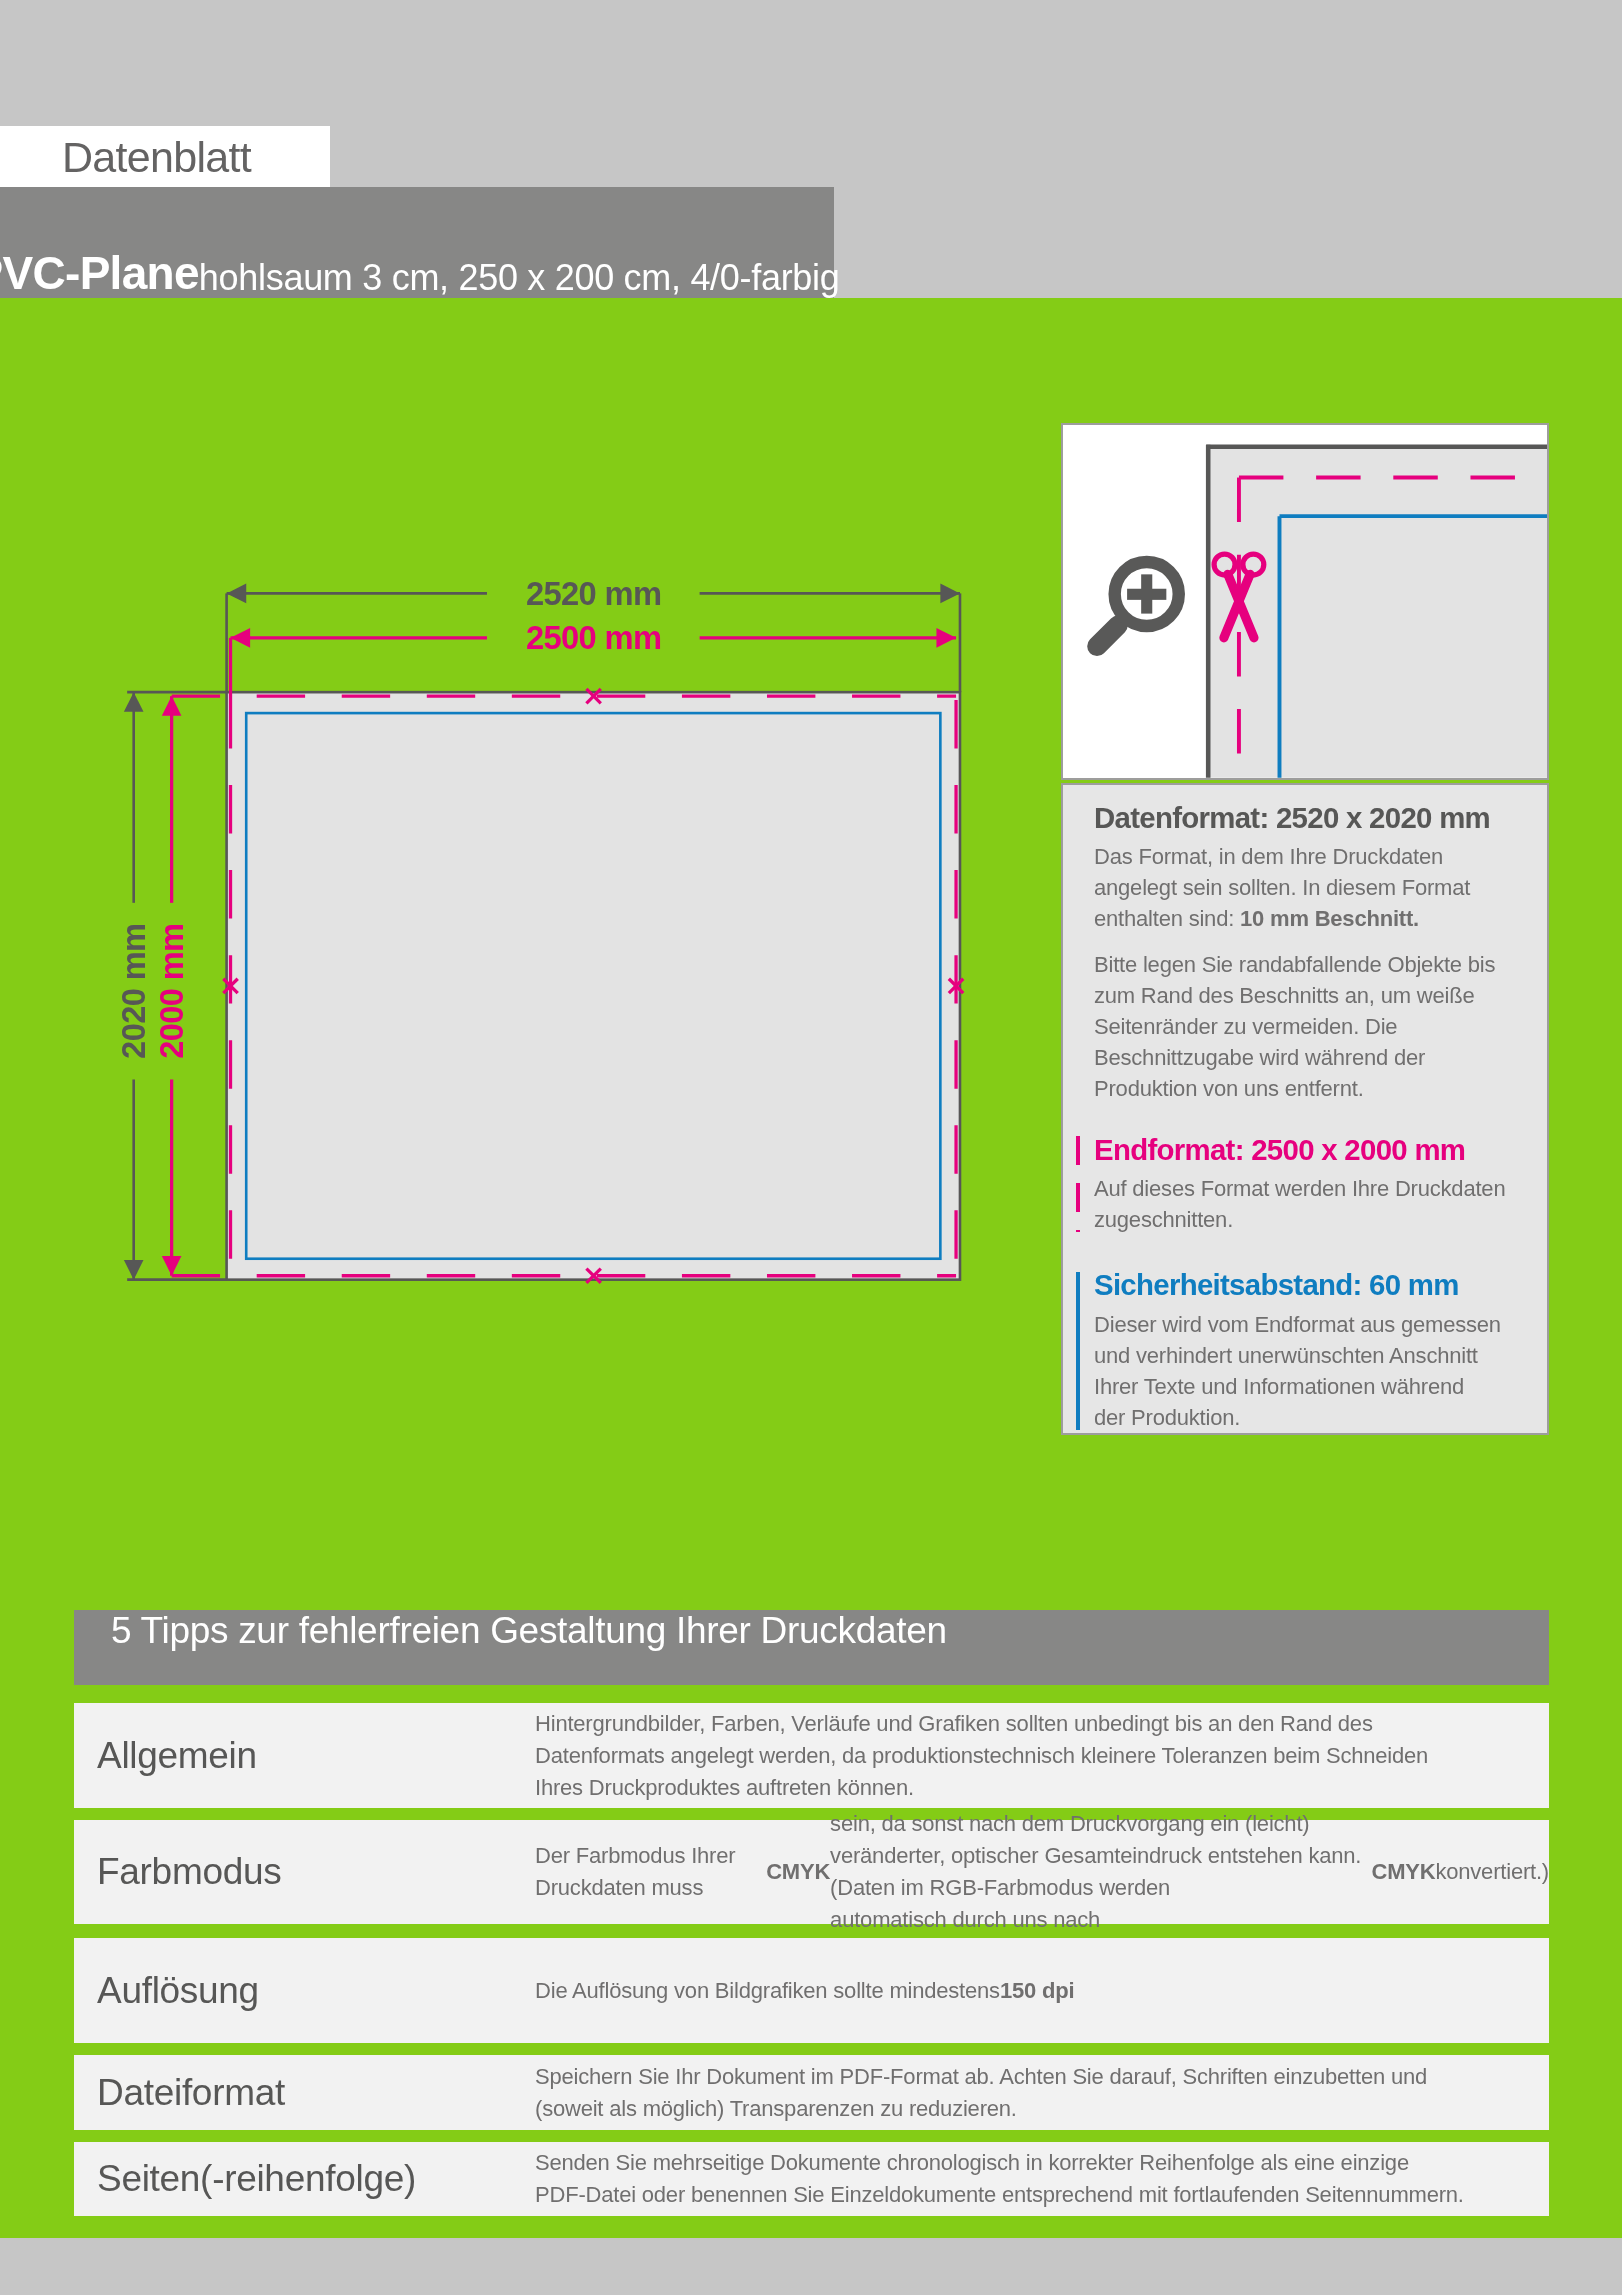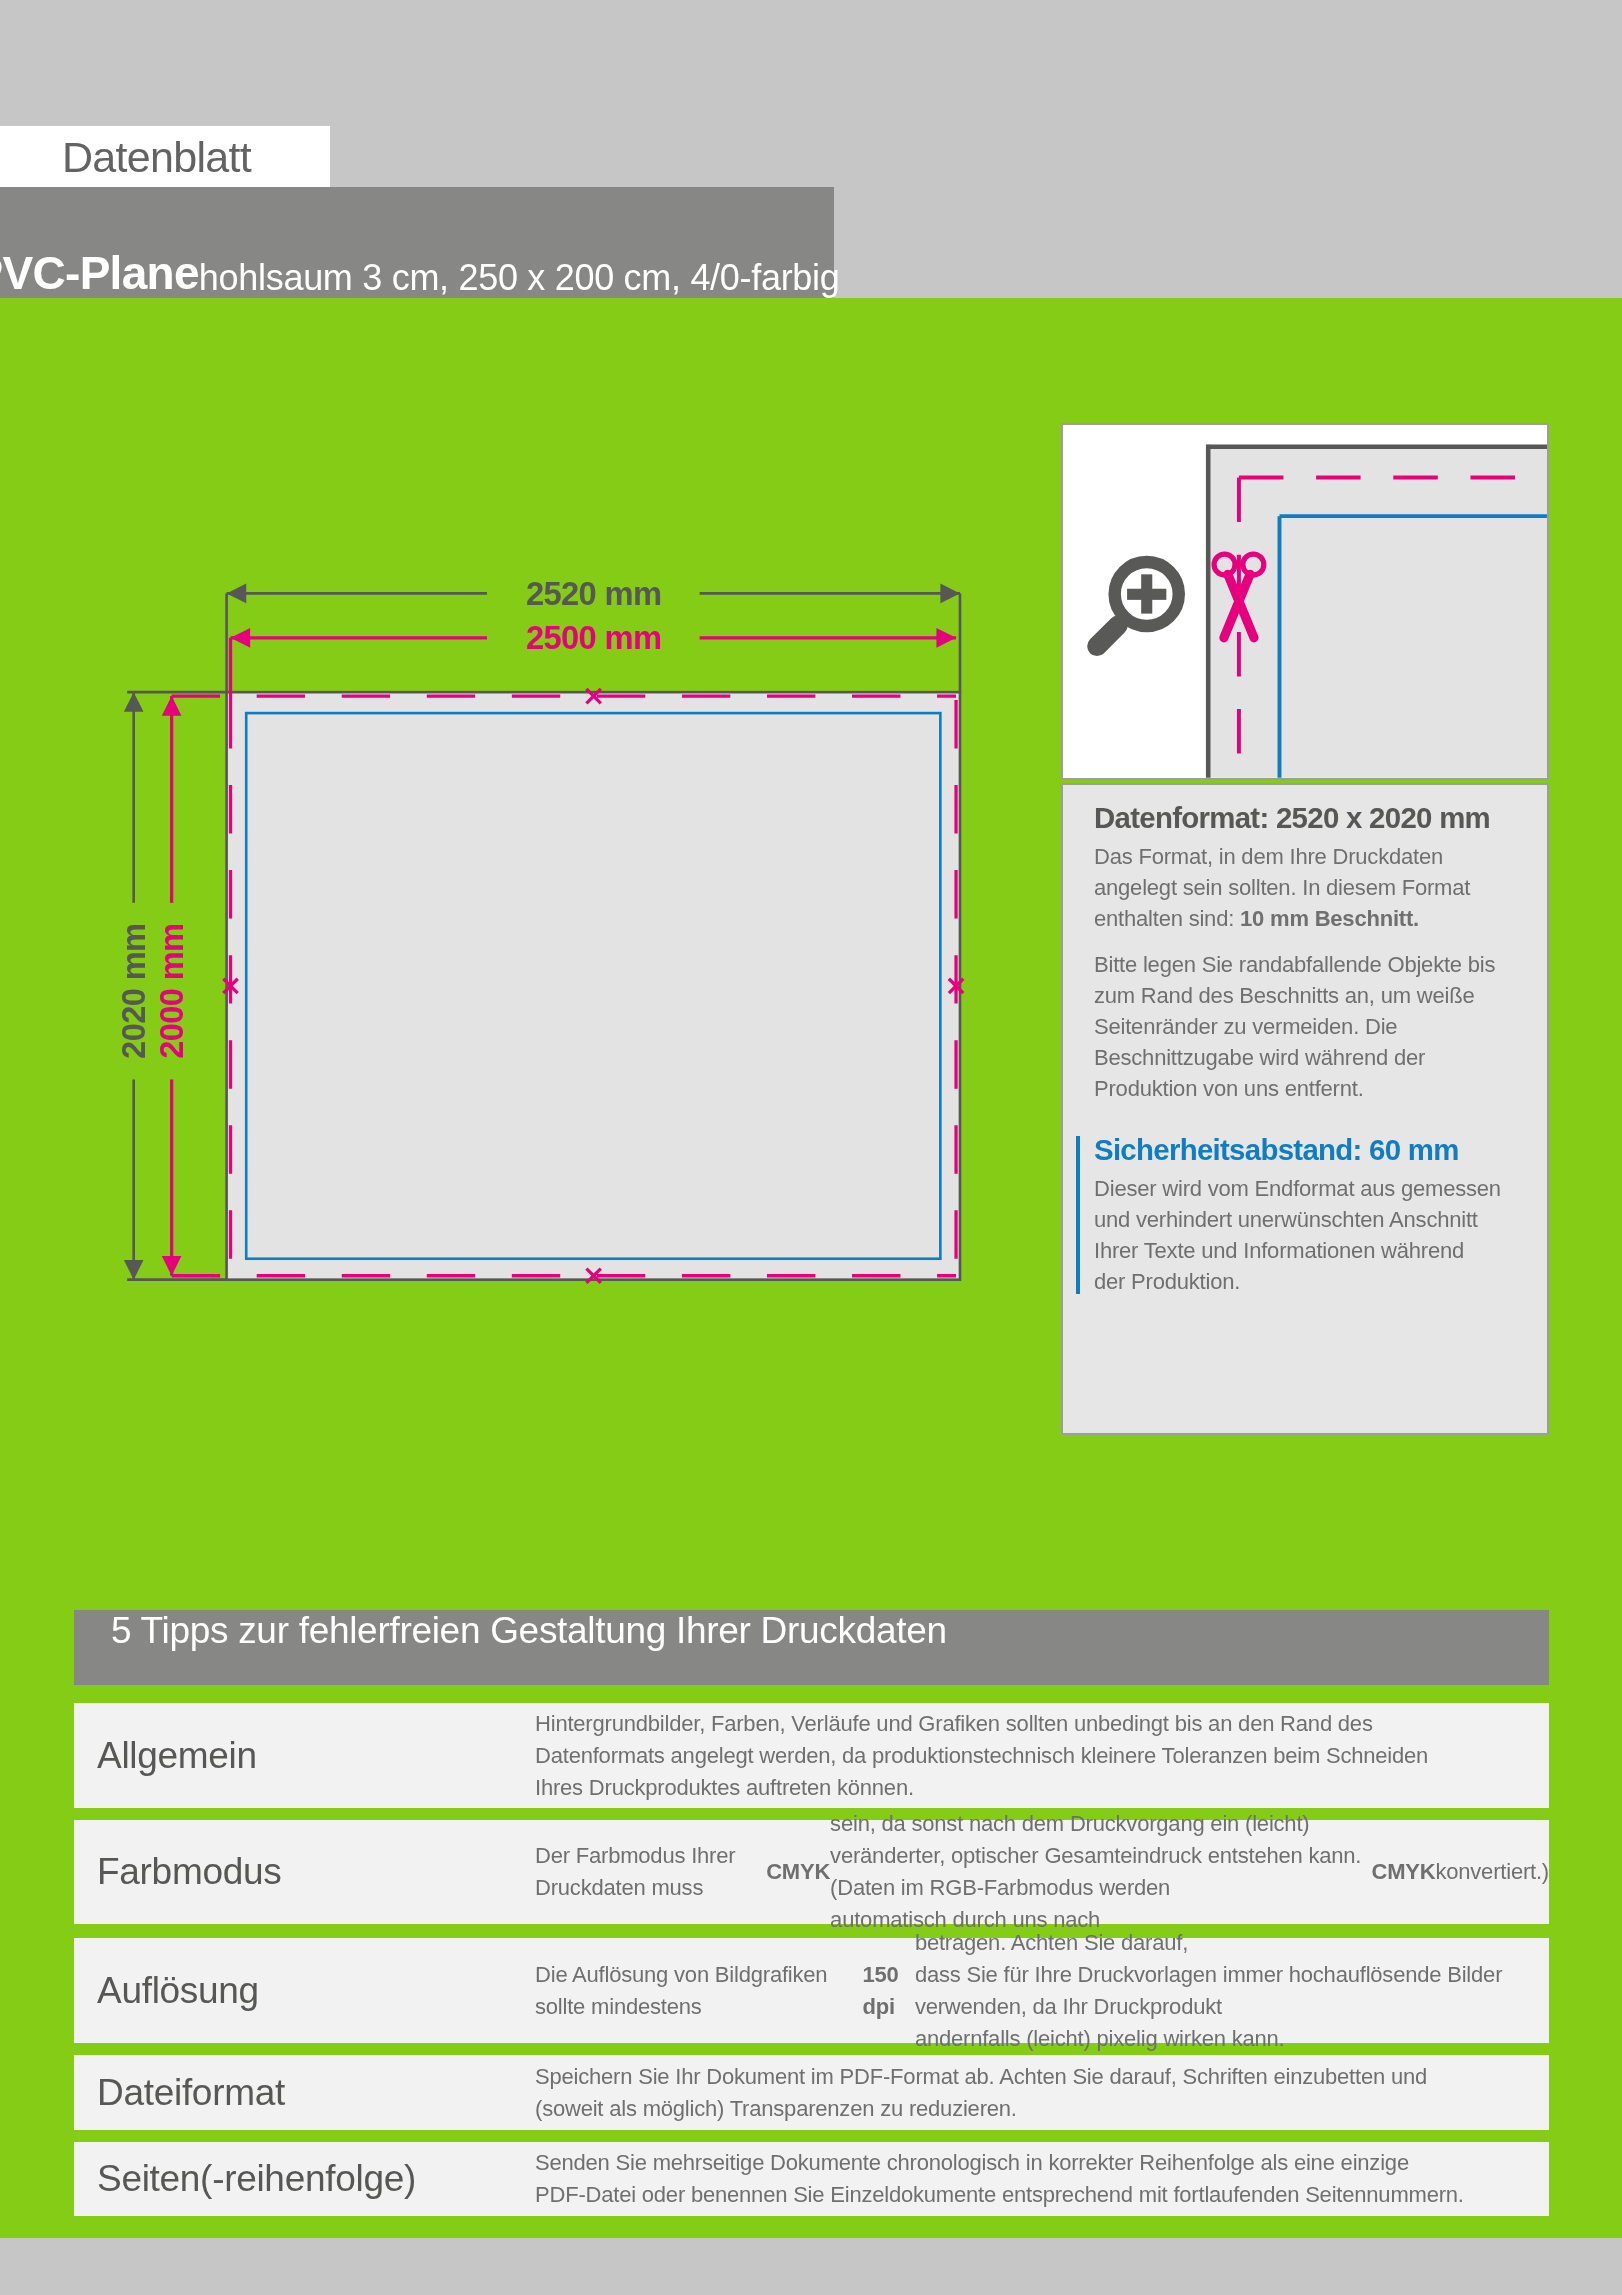--- a/index.html
+++ b/index.html
@@ -197,20 +197,26 @@
 enthalten sind: </span><b>10 mm Beschnitt.</b></div>
     </div>
     <div class="panel-section sec-2">
       <div class="panel-heading"></div>
       <div class="panel-body"><span>Bitte legen Sie randabfallende Objekte bis
 zum Rand des Beschnitts an, um weiße
 Seitenränder zu vermeiden. Die
 Beschnittzugabe wird während der
 Produktion von uns entfernt.</span></div>
     </div>
+    <div class="panel-section sec-3">
+      <span class="accent accent-magenta-dashed"></span>
+      <div class="panel-heading h-magenta">Endformat: 2500 x 2000 mm</div>
+      <div class="panel-body"><span>Auf dieses Format werden Ihre Druckdaten
+zugeschnitten.</span></div>
+    </div>
     <div class="panel-section sec-4">
       <span class="accent accent-blue-solid"></span>
       <div class="panel-heading h-blue">Sicherheitsabstand: 60 mm</div>
       <div class="panel-body"><span>Dieser wird vom Endformat aus gemessen
 und verhindert unerwünschten Anschnitt
 Ihrer Texte und Informationen während
 der Produktion.</span></div>
     </div>
   </div>
 
@@ -225,23 +231,21 @@
 Ihres Druckproduktes auftreten können.</span></div>
   </div>
   <div class="tip-row row-2">
     <span class="tip-label">Farbmodus</span>
     <div class="tip-body"><span>Der Farbmodus Ihrer Druckdaten muss </span><b>CMYK</b><span> sein, da sonst nach dem Druckvorgang ein (leicht)
 veränderter, optischer Gesamteindruck entstehen kann. (Daten im RGB-Farbmodus werden
 automatisch durch uns nach </span><b>CMYK</b><span> konvertiert.)</span></div>
   </div>
   <div class="tip-row row-3">
     <span class="tip-label">Auflösung</span>
-    <div class="tip-body"><span>Die Auflösung von Bildgrafiken sollte mindestens </span><b>150 dpi</b><span> betragen. Achten Sie darauf,
-dass Sie für Ihre Druckvorlagen immer hochauflösende Bilder verwenden, da Ihr Druckprodukt
-andernfalls (leicht) pixelig wirken kann.</span></div>
+    <div class="tip-body"><span>Die Auflösung von Bildgrafiken sollte mindestens </span><b>150 dpi</b></div>
   </div>
   <div class="tip-row row-4">
     <span class="tip-label">Dateiformat</span>
     <div class="tip-body"><span>Speichern Sie Ihr Dokument im PDF-Format ab. Achten Sie darauf, Schriften einzubetten und
 (soweit als möglich) Transparenzen zu reduzieren.</span></div>
   </div>
   <div class="tip-row row-5">
     <span class="tip-label">Seiten(-reihenfolge)</span>
     <div class="tip-body"><span>Senden Sie mehrseitige Dokumente chronologisch in korrekter Reihenfolge als eine einzige
 PDF-Datei oder benennen Sie Einzeldokumente entsprechend mit fortlaufenden Seitennummern.</span></div>

